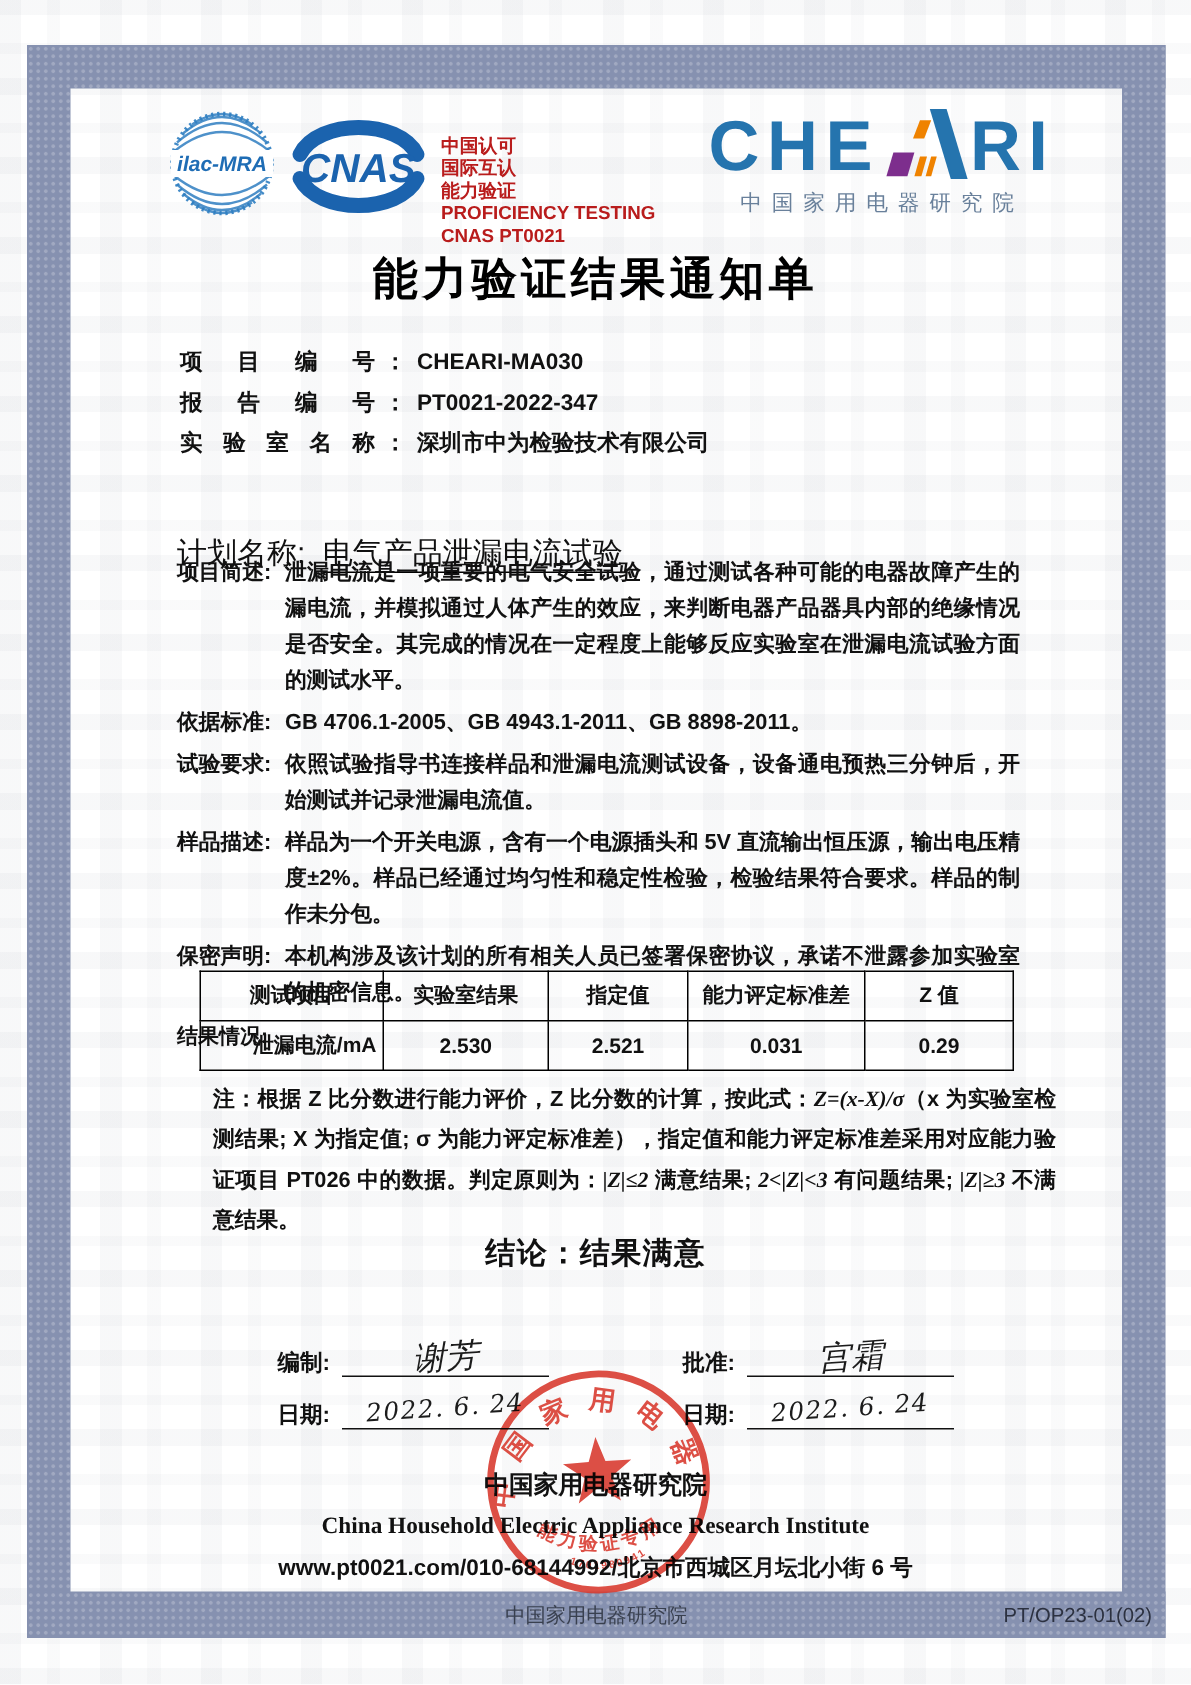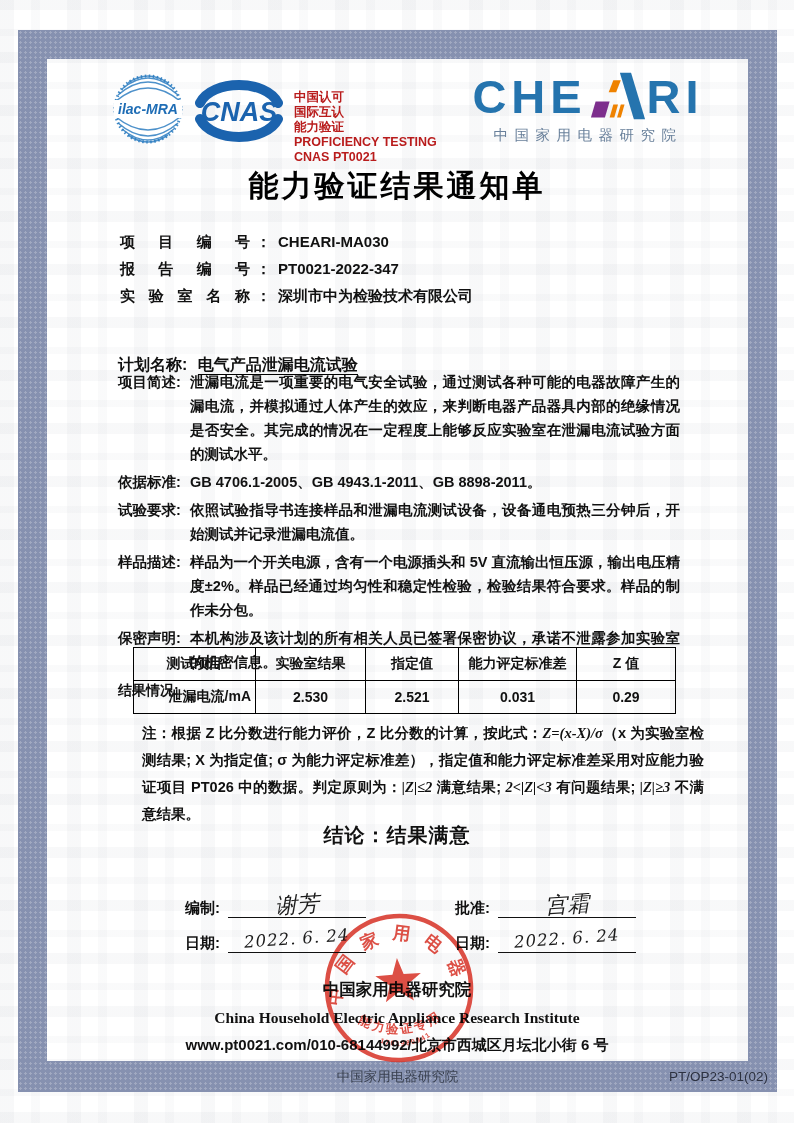--- a/index.html
+++ b/index.html
@@ -48,21 +48,21 @@
   .doc-title{ position:absolute; top:107px; left:0; width:100%; text-align:center;
     font-size:30px; font-weight:bold; letter-spacing:3px; color:#000; }
 
   
   .info{ position:absolute; left:72px; top:169px; }
   .info-row{ height:27px; line-height:27px; font-size:15px; font-weight:bold; white-space:nowrap; }
   .info-label{ display:inline-block; width:130px; text-align:justify; text-align-last:justify; }
   .info-colon{ display:inline-block; margin:0 7px 0 6px; }
 
   
-  .plan-row{ position:absolute; left:70px; top:296px; font-size:16px; font-weight:bold; }
+  .plan-row{ position:absolute; left:70px; top:296px; font-size:20px; font-weight:normal; }
   .plan-value{ border-bottom:1.5px solid #000; margin-left:6px; padding-bottom:1px; }
 
   .body-text{ position:absolute; left:70px; top:311px; width:562px; }
   .section{ position:relative; padding-left:72px; font-size:14.5px; font-weight:bold;
     line-height:24px; margin-bottom:4px; text-align:justify; }
   .section .sec-label{ position:absolute; left:0; top:0; }
   .results-label{ font-size:14px; font-weight:bold; line-height:24px; }
 
   
   table.results{ position:absolute; left:85px; top:588px; border-collapse:collapse; table-layout:fixed; }

